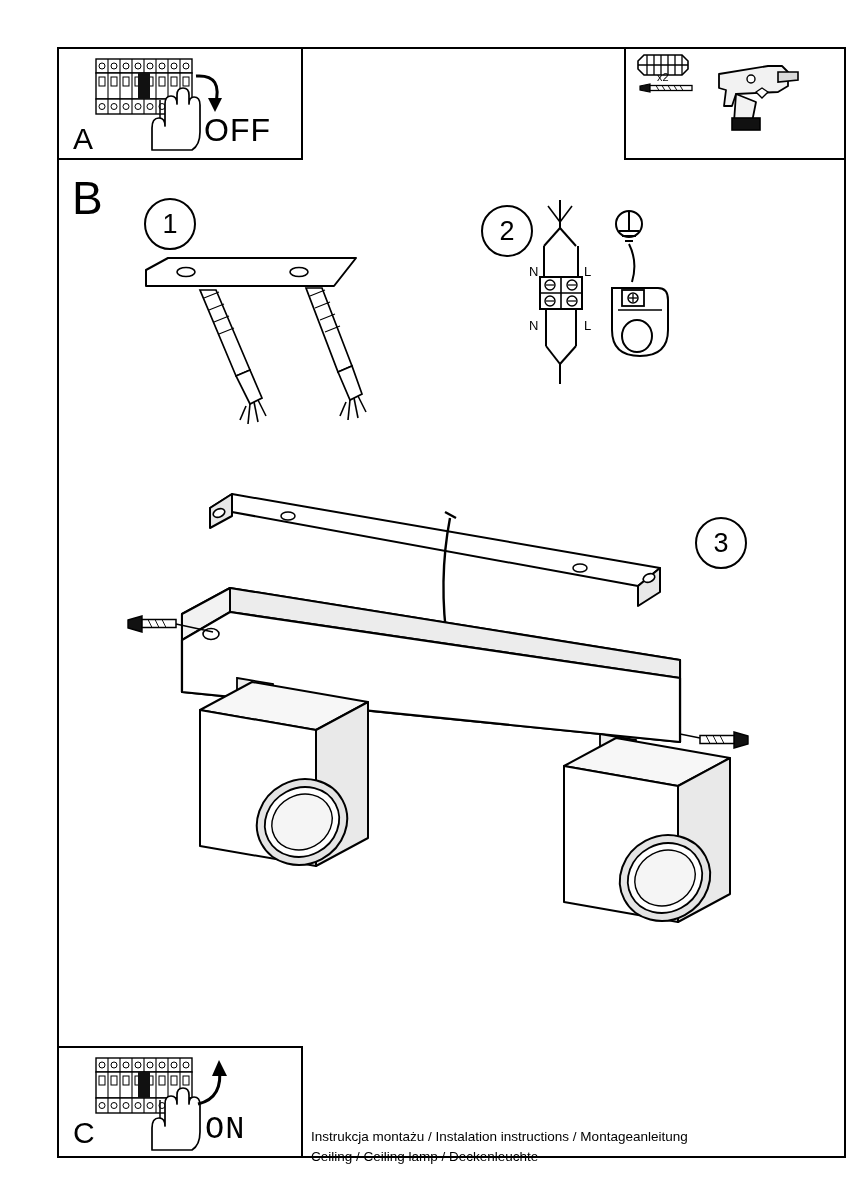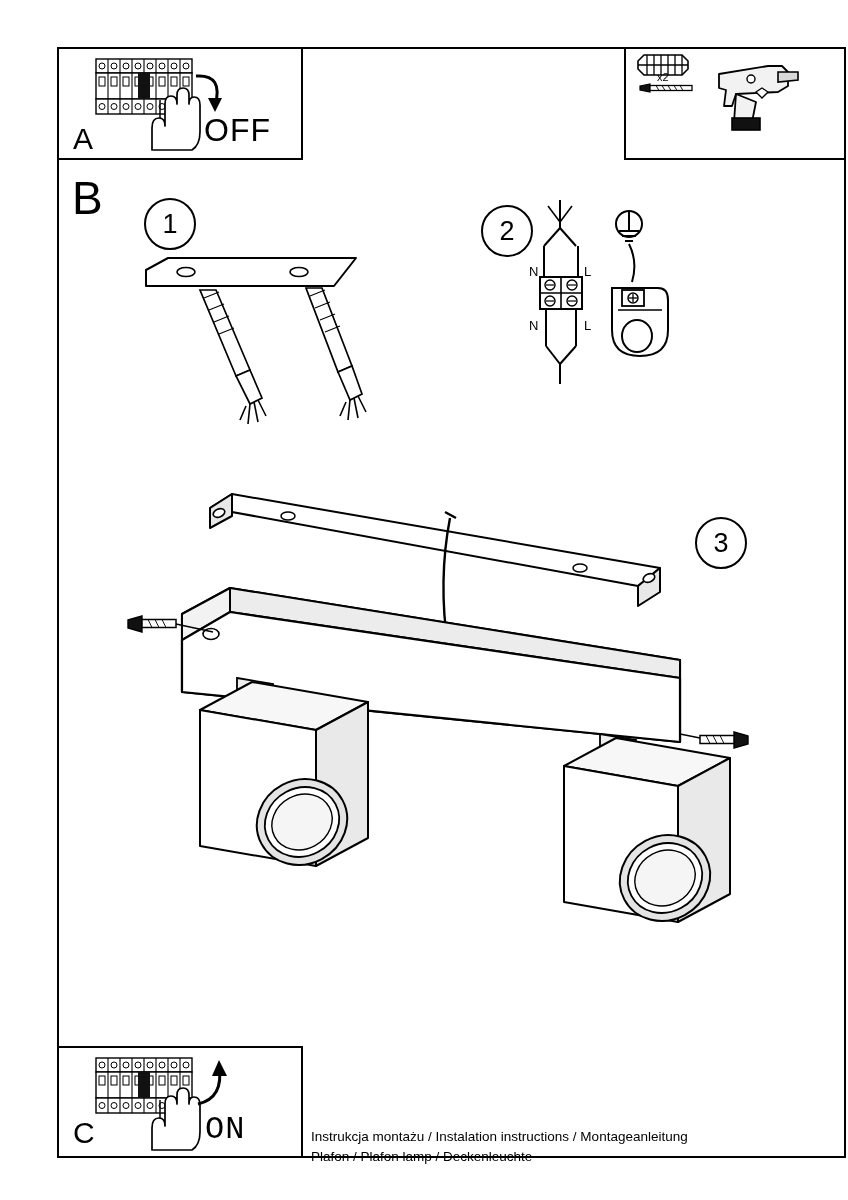--- a/index.html
+++ b/index.html
@@ -514,15 +514,15 @@
   <div class="wire-label" id="lbl-l-top">L</div>
   <div class="wire-label" id="lbl-n-bot">N</div>
   <div class="wire-label" id="lbl-l-bot">L</div>
 
   <div id="lbl-x2">x2</div>
 
   <div class="step-letter" id="letter-c">C</div>
   <div class="onoff-label" id="label-on">ON</div>
 
   <div class="footer-text" id="footer-1">Instrukcja montażu / Instalation instructions / Montageanleitung</div>
-  <div class="footer-text" id="footer-2">Plafon / Plafon lamp / Deckenleuchte</div>
+  <div class="footer-text" id="footer-2">Ceiling / Ceiling lamp / Deckenleuchte</div>
 
 </div>
 
 </body></html>

